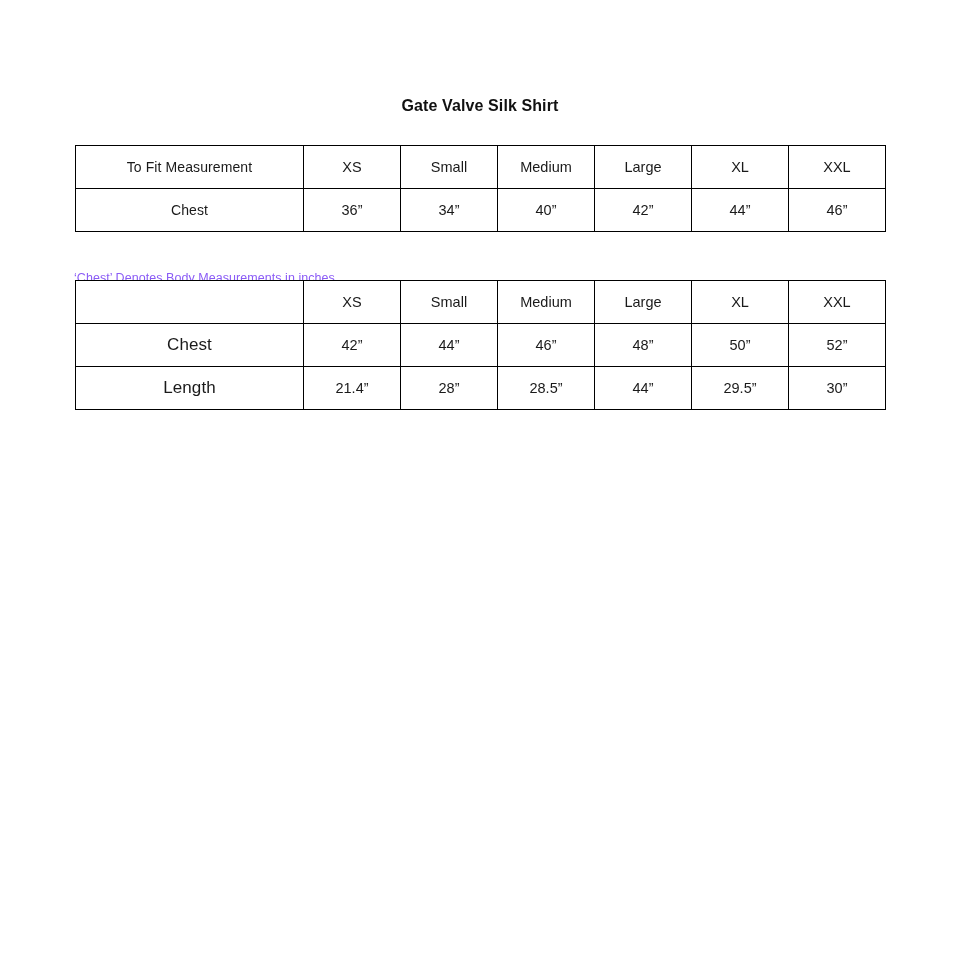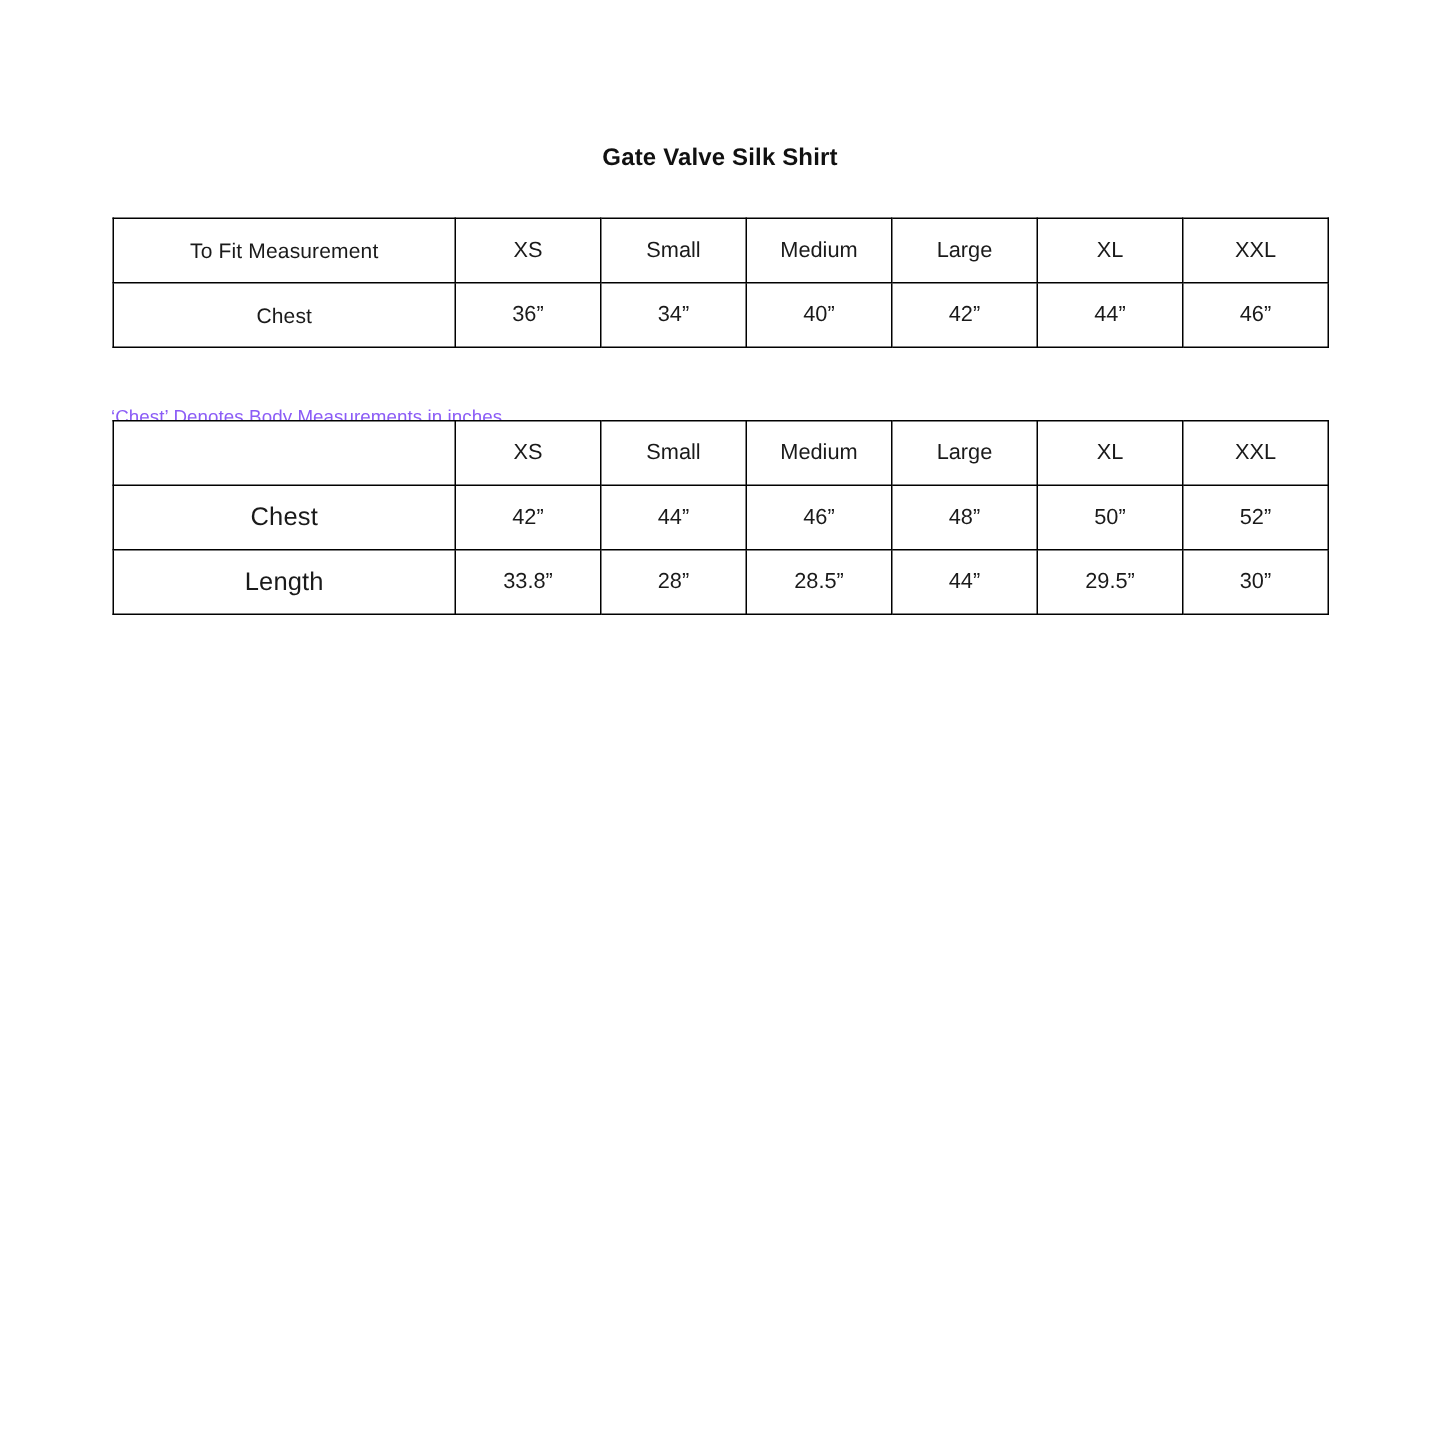--- a/index.html
+++ b/index.html
@@ -170,21 +170,21 @@
         <td class="value-cell">42”</td>
         <td class="value-cell">44”</td>
         <td class="value-cell">46”</td>
         <td class="value-cell">48”</td>
         <td class="value-cell">50”</td>
         <td class="value-cell">52”</td>
       </tr>
 
       <tr>
         <td class="row-label">Length</td>
-        <td class="value-cell">33.8”</td>
+        <td class="value-cell">21.4”</td>
         <td class="value-cell">28”</td>
         <td class="value-cell">28.5”</td>
         <td class="value-cell">44”</td>
         <td class="value-cell">29.5”</td>
         <td class="value-cell">30”</td>
       </tr>
 
     </tbody>
   </table>
 

